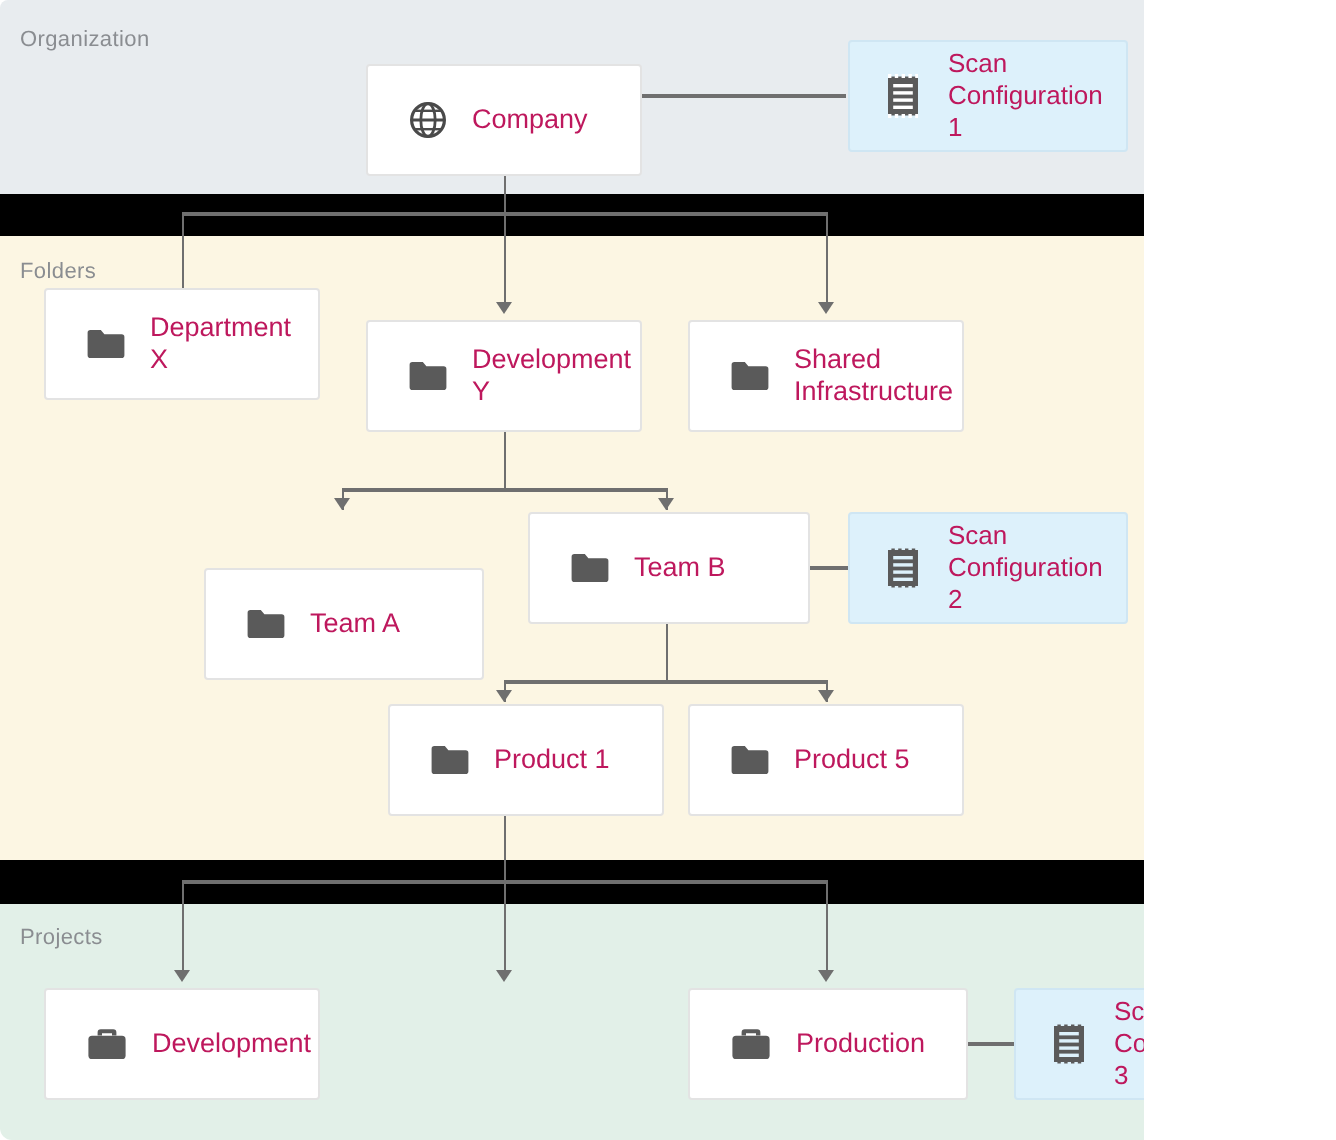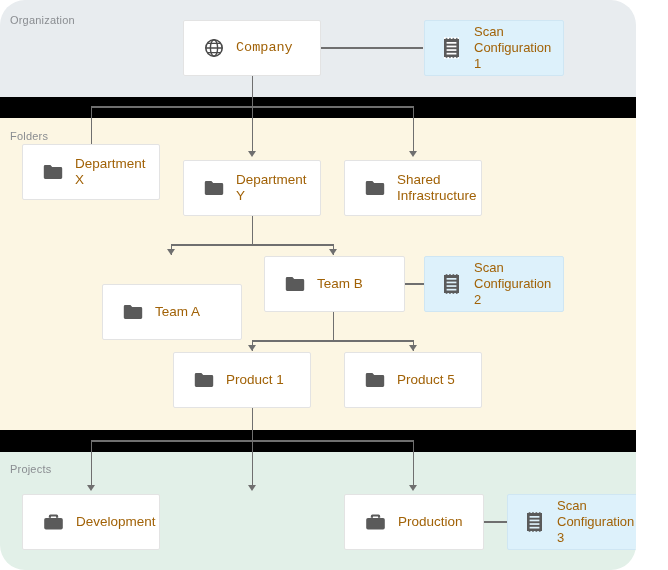--- a/index.html
+++ b/index.html
@@ -1,17 +1,17 @@
 <!DOCTYPE html>
 <html><head>
 <meta charset="utf-8">
 <style>
   html,body{margin:0;padding:0;background:#ffffff;}
   body{font-family:"Liberation Sans","DejaVu Sans",sans-serif;}
-  #stage{position:relative;width:636px;height:570px;overflow:hidden;background:#ffffff;border-radius:25px;}
+  #stage{position:relative;width:572px;height:570px;overflow:hidden;background:#ffffff;}
 
   
   .band{position:absolute;left:0;width:668px;}
   .band-org{top:0;height:97px;background:#e8ecef;border-radius:4px 4px 0 0;}
   .band-black-1{top:97px;height:21px;background:#000000;}
   .band-folders{top:118px;height:312px;background:#fcf6e3;}
   .band-black-2{top:430px;height:22px;background:#000000;}
   .band-projects{top:452px;height:118px;background:#e2f0e8;border-radius:0 0 6px 6px;}
 
   .band-label{position:absolute;font-size:11px;color:#8a8d91;letter-spacing:.2px;}
@@ -19,21 +19,21 @@
   
   .ln{position:absolute;background:#6f6f6f;}
   .lnv{width:1.5px;}
   .lnh{height:1.5px;}
   .arrow{position:absolute;width:0;height:0;border-left:4.5px solid transparent;border-right:4.5px solid transparent;border-top:6px solid #6f6f6f;}
 
   
   .node{position:absolute;box-sizing:border-box;background:#ffffff;border:1px solid #e3e3e3;
         display:flex;align-items:center;border-radius:2px;}
   .node .ico{flex:0 0 auto;margin-left:20px;margin-right:12px;display:flex;align-items:center;justify-content:center;}
-  .node .lbl{font-size:13.5px;color:#a16207;line-height:1.22;white-space:pre-line;padding-right:8px;}
+  .node .lbl{font-size:13.5px;color:#be185d;line-height:1.22;white-space:pre-line;padding-right:8px;}
   .node.scan{background:#ddf1fb;border:1px solid #cfe6f3;}
   .node.scan .ico{margin-left:16px;margin-right:12px;}
   .node.scan .lbl{font-size:13px;}
   svg{display:block;}
 </style>
 </head>
 <body>
 
 <div id="stage">
 
@@ -80,21 +80,21 @@
   <div class="ln lnh" style="left:91px;top:440px;width:323px;"></div>
   <div class="ln lnv" style="left:90.5px;top:440px;height:46px;"></div>
   <div class="arrow" style="left:87px;top:485px;"></div>
   <div class="ln lnv" style="left:251.5px;top:440px;height:46px;"></div>
   <div class="arrow" style="left:248px;top:485px;"></div>
   <div class="ln lnv" style="left:412.5px;top:440px;height:46px;"></div>
   <div class="arrow" style="left:409px;top:485px;"></div>
 
   <div class="ln lnh" style="left:484px;top:521px;width:23px;"></div>
 
-  <div class="node" style="left:183px;top:20px;width:138px;height:56px;font-family:Liberation Mono, monospace;">
+  <div class="node" style="left:183px;top:32px;width:138px;height:56px;">
     <span class="ico">
       <svg width="20" height="20" viewBox="0 0 20 20">
         <circle cx="10" cy="10" r="8.2" fill="none" stroke="#4a4a4a" stroke-width="1.6"></circle>
         <ellipse cx="10" cy="10" rx="3.6" ry="8.2" fill="none" stroke="#4a4a4a" stroke-width="1.4"></ellipse>
         <line x1="1.8" y1="10" x2="18.2" y2="10" stroke="#4a4a4a" stroke-width="1.4"></line>
         <line x1="3.2" y1="5.4" x2="16.8" y2="5.4" stroke="#4a4a4a" stroke-width="1.2"></line>
         <line x1="3.2" y1="14.6" x2="16.8" y2="14.6" stroke="#4a4a4a" stroke-width="1.2"></line>
       </svg>
     </span>
     <span class="lbl">Company</span>
@@ -132,21 +132,21 @@
     </span>
     <span class="lbl">Department X</span>
   </div>
 
   <div class="node" style="left:183px;top:160px;width:138px;height:56px;">
     <span class="ico">
       <svg width="20" height="16" viewBox="0 0 20 16">
         <path d="M0.8 2.4 a1.4 1.4 0 0 1 1.4-1.4 h5.2 l1.8 2.1 h8.6 a1.4 1.4 0 0 1 1.4 1.4 v9.1 a1.4 1.4 0 0 1 -1.4 1.4 h-15.6 a1.4 1.4 0 0 1 -1.4-1.4 z" fill="#5a5a5a"></path>
       </svg>
     </span>
-    <span class="lbl">Department Y</span>
+    <span class="lbl">Development Y</span>
   </div>
 
   <div class="node" style="left:344px;top:160px;width:138px;height:56px;">
     <span class="ico">
       <svg width="20" height="16" viewBox="0 0 20 16">
         <path d="M0.8 2.4 a1.4 1.4 0 0 1 1.4-1.4 h5.2 l1.8 2.1 h8.6 a1.4 1.4 0 0 1 1.4 1.4 v9.1 a1.4 1.4 0 0 1 -1.4 1.4 h-15.6 a1.4 1.4 0 0 1 -1.4-1.4 z" fill="#5a5a5a"></path>
       </svg>
     </span>
     <span class="lbl">Shared
 Infrastructure</span>
@@ -187,21 +187,21 @@
         <rect x="5.6" y="5" width="9.8" height="1.7" fill="#ddf1fb"></rect>
         <rect x="5.6" y="8.6" width="9.8" height="1.7" fill="#ddf1fb"></rect>
         <rect x="5.6" y="12.2" width="9.8" height="1.7" fill="#ddf1fb"></rect>
         <rect x="5.6" y="15.8" width="9.8" height="1.7" fill="#ddf1fb"></rect>
       </svg>
     </span>
     <span class="lbl">Scan
 Configuration 2</span>
   </div>
 
-  <div class="node" style="left:173px;top:352px;width:138px;height:56px;">
+  <div class="node" style="left:194px;top:352px;width:138px;height:56px;">
     <span class="ico">
       <svg width="20" height="16" viewBox="0 0 20 16">
         <path d="M0.8 2.4 a1.4 1.4 0 0 1 1.4-1.4 h5.2 l1.8 2.1 h8.6 a1.4 1.4 0 0 1 1.4 1.4 v9.1 a1.4 1.4 0 0 1 -1.4 1.4 h-15.6 a1.4 1.4 0 0 1 -1.4-1.4 z" fill="#5a5a5a"></path>
       </svg>
     </span>
     <span class="lbl">Product 1</span>
   </div>
 
   <div class="node" style="left:344px;top:352px;width:138px;height:56px;">
     <span class="ico">

